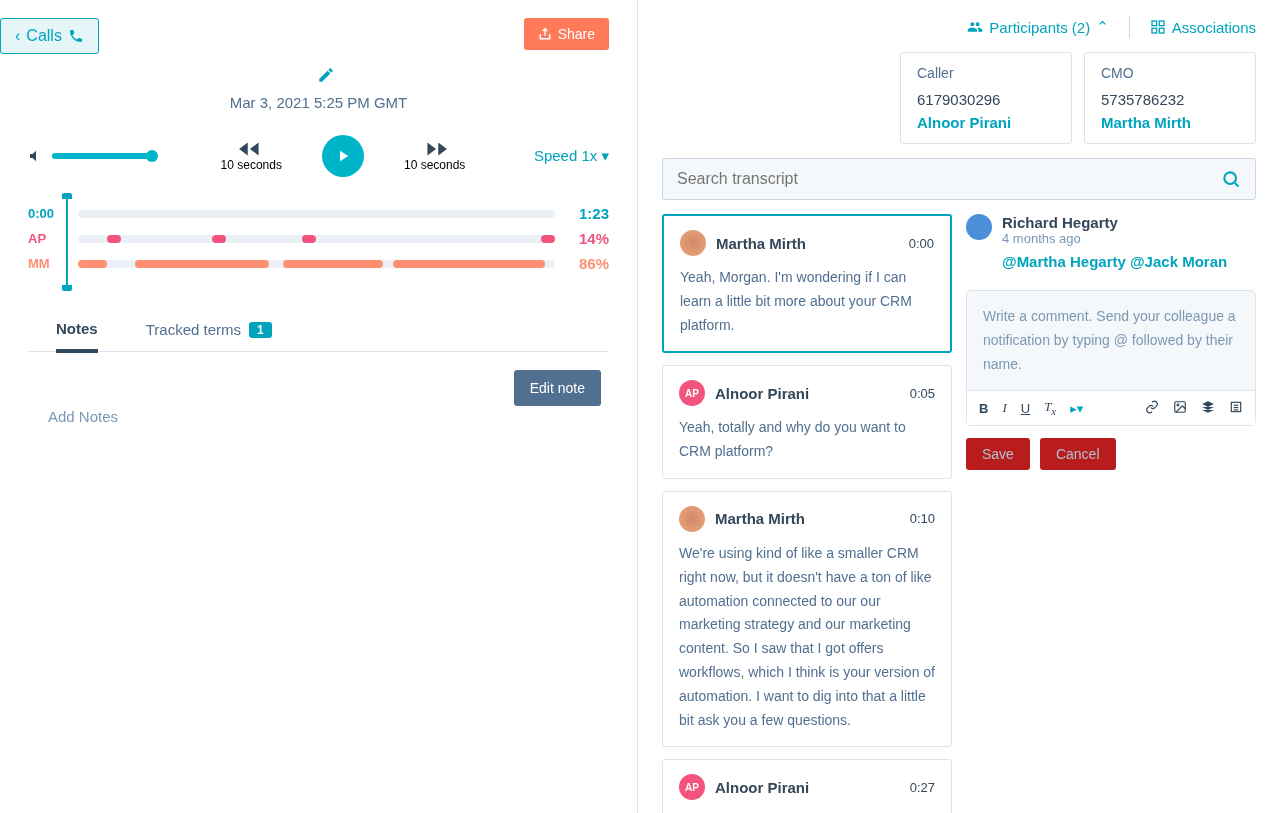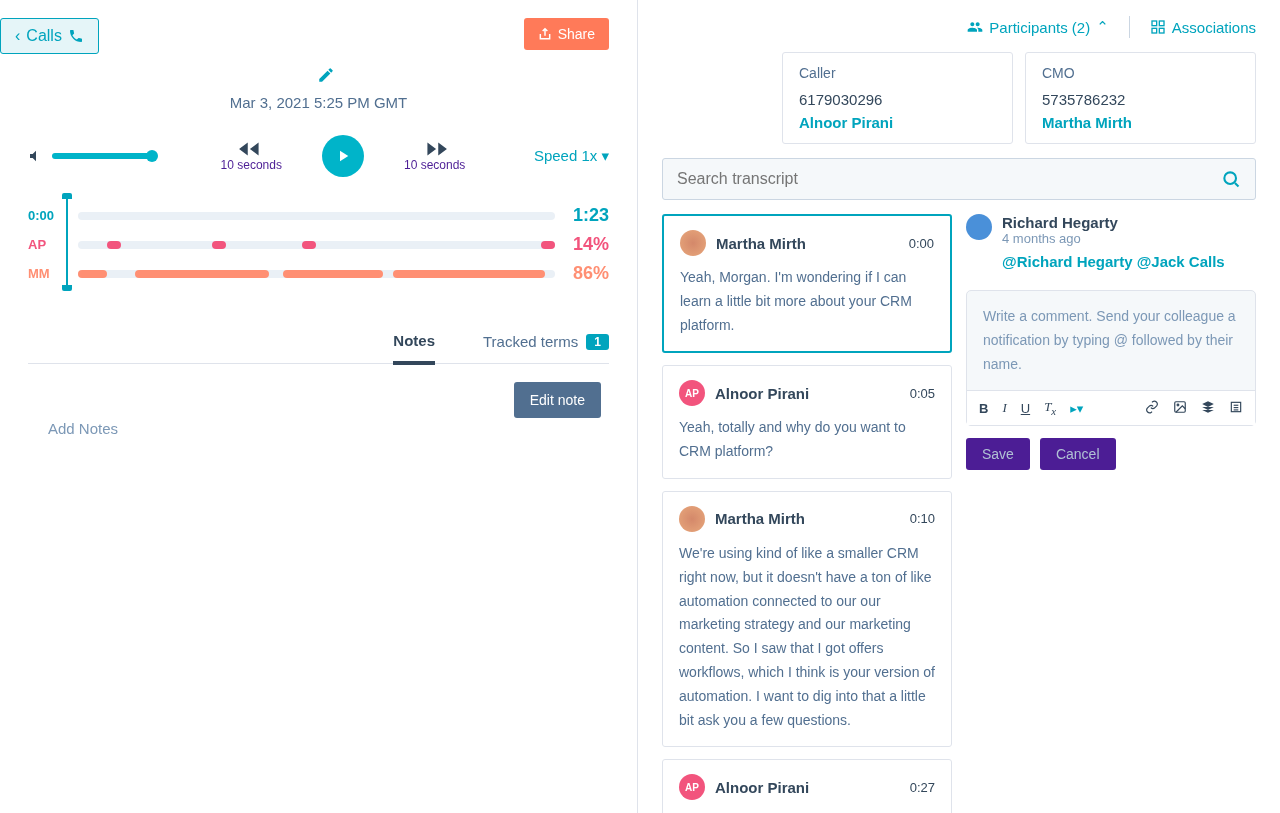--- a/index.html
+++ b/index.html
@@ -18,57 +18,57 @@
 .datetime { text-align: center; color: #516f90; font-size: 15px; margin-top: 6px; }
 
 
 .player-row { display: flex; align-items: center; margin-top: 24px; }
 .vol { display: flex; align-items: center; gap: 8px; }
 .vol-track { width: 100px; height: 6px; background: #00b4c9; border-radius: 3px; position: relative; }
 .vol-track::after { content: ''; position: absolute; right: -6px; top: -3px; width: 12px; height: 12px; background: #00b4c9; border-radius: 50%; }
 .controls { flex: 1; display: flex; justify-content: center; align-items: center; gap: 40px; }
 .rewind, .forward { text-align: center; color: #33475b; cursor: pointer; }
 .rewind svg, .forward svg { display: block; margin: 0 auto; }
-.rewind-label, .forward-label { font-size: 12px; color: #4c1d95; margin-top: 0; }
+.rewind-label, .forward-label { font-size: 12px; color: #000000; margin-top: 0; }
 .play-btn { width: 42px; height: 42px; background: #00b4c9; border-radius: 50%; display: flex; align-items: center; justify-content: center; cursor: pointer; }
 .speed { color: #00a4bd; font-weight: 500; font-size: 15px; cursor: pointer; }
 
 
 .timeline { margin-top: 28px; }
 .tl-row { display: flex; align-items: center; gap: 10px; margin-bottom: 8px; }
 .tl-label { width: 40px; font-size: 13px; font-weight: 600; }
 .tl-track { flex: 1; height: 8px; background: #eaf0f6; border-radius: 4px; position: relative; }
-.tl-end { width: 44px; text-align: right; font-size: 18px; font-weight: 600; }
+.tl-end { width: 44px; text-align: right; font-size: 15px; font-weight: 600; }
 .teal { color: #00a4bd; }
 .pink-t { color: #f2547d; }
 .orange-t { color: #ff8f73; }
 .seg { position: absolute; top: 0; height: 8px; border-radius: 4px; }
 .seg.pink { background: #f2547d; }
 .seg.orange { background: #ff8f73; }
 .playhead { position: absolute; left: 38px; top: -6px; width: 2px; height: 86px; background: #00a4bd; }
 .playhead::before, .playhead::after { content: ''; position: absolute; left: -4px; width: 10px; height: 6px; background: #00a4bd; }
 .playhead::before { top: -6px; border-radius: 2px 2px 0 0; }
 .playhead::after { bottom: -6px; border-radius: 0 0 2px 2px; }
 .timeline-wrap { position: relative; }
 
 
-.tabs { display: flex; gap: 48px; margin-top: 48px; border-bottom: 1px solid #dfe3eb; padding-left: 28px; justify-content: flex-end; }
+.tabs { display: flex; gap: 48px; margin-top: 48px; border-bottom: 1px solid #dfe3eb; padding-left: 28px; }
 .tab { padding-bottom: 12px; font-size: 15px; color: #516f90; cursor: pointer; display: flex; align-items: center; gap: 8px; }
 .tab.active { color: #33475b; font-weight: 600; border-bottom: 4px solid #33475b; margin-bottom: -2px; }
 .badge { background: #00a4bd; color: #fff; border-radius: 3px; padding: 1px 8px; font-size: 12px; font-weight: 600; }
 .edit-note-btn { background: #516f90; color: #fff; border: none; padding: 10px 16px; border-radius: 3px; font-size: 14px; cursor: pointer; float: right; margin-top: 18px; margin-right: 8px; }
 .add-notes { color: #7c98b6; font-size: 15px; margin-top: 56px; padding-left: 20px; }
 
 
 .rh { display: flex; justify-content: flex-end; align-items: center; gap: 20px; padding: 0 24px 14px; }
 .rh-link { color: #00a4bd; font-weight: 500; font-size: 15px; display: flex; align-items: center; gap: 6px; cursor: pointer; }
 .divider { width: 1px; height: 22px; background: #cbd6e2; }
 
 .cards { display: flex; gap: 12px; padding: 0 24px 14px; justify-content: flex-end; }
-.card { border: 1px solid #dfe3eb; border-radius: 3px; padding: 12px 16px; width: 231px; }
+.card { border: 1px solid #dfe3eb; border-radius: 3px; padding: 12px 16px; width: 172px; }
 .card-role { color: #516f90; font-size: 14px; }
 .card-phone { color: #33475b; font-size: 15px; margin-top: 10px; }
 .card-name { color: #00a4bd; font-weight: 600; font-size: 15px; margin-top: 6px; }
 
 .search-wrap { padding: 0 24px; margin-bottom: 14px; }
 .search-box { display: flex; align-items: center; background: #f5f8fa; border: 1px solid #cbd6e2; border-radius: 3px; padding: 10px 14px; }
 .search-input { flex: 1; border: none; background: transparent; font-size: 16px; color: #7c98b6; outline: none; }
 
 .content-row { display: flex; gap: 14px; padding: 0 24px; flex: 1; overflow: hidden; }
 .transcript-col { width: 290px; display: flex; flex-direction: column; gap: 12px; overflow-y: auto; }
@@ -94,21 +94,21 @@
 .editor { border: 1px solid #dfe3eb; border-radius: 5px; background: #f5f8fa; }
 .editor-ph { padding: 14px 16px; color: #7c98b6; font-size: 14px; line-height: 1.7; min-height: 90px; }
 .toolbar { display: flex; align-items: center; gap: 14px; padding: 8px 12px; border-top: 1px solid #dfe3eb; background: #fff; }
 .toolbar .sp { flex: 1; }
 .tb-btn { color: #33475b; cursor: pointer; font-size: 13px; }
 .tb-btn.bold { font-weight: 700; }
 .tb-btn.italic { font-style: italic; font-family: serif; }
 .tb-btn.under { text-decoration: underline; }
 .tb-teal { color: #00a4bd; }
 .actions { display: flex; gap: 10px; margin-top: 12px; }
-.btn-disabled { background: #4c1d95; color: #b0c1d4; border: none; padding: 8px 16px; border-radius: 3px; font-size: 14px; }
+.btn-disabled { background: #b91c1c; color: #b0c1d4; border: none; padding: 8px 16px; border-radius: 3px; font-size: 14px; }
 </style>
 </head>
 <body>
 
 <div class="app">
   <div class="left-panel">
     <button class="back-btn">
       <span>‹</span>
       <span>Calls</span>
       <svg width="16" height="16" viewBox="0 0 24 24" fill="#00a4bd">
@@ -287,21 +287,21 @@
           </div>
         </div>
       <div class="comments-col">
         <div class="comment">
           <div class="avatar av-rh"></div>
           <div class="comment-body">
             <div class="comment-head">
               <span class="comment-author">Richard Hegarty</span>
               <span class="comment-time">4 months ago</span>
             </div>
-            <div class="comment-text">@Richard Hegarty @Jack Calls</div>
+            <div class="comment-text">@Martha Hegarty @Jack Moran</div>
           </div>
         </div>
 
         <div class="editor">
           <div class="editor-ph">Write a comment. Send your colleague a notification by typing @ followed by their name.</div>
           <div class="toolbar">
             <span class="tb-btn bold">B</span>
             <span class="tb-btn italic">I</span>
             <span class="tb-btn under">U</span>
             <span class="tb-btn italic">T<sub>x</sub></span>

